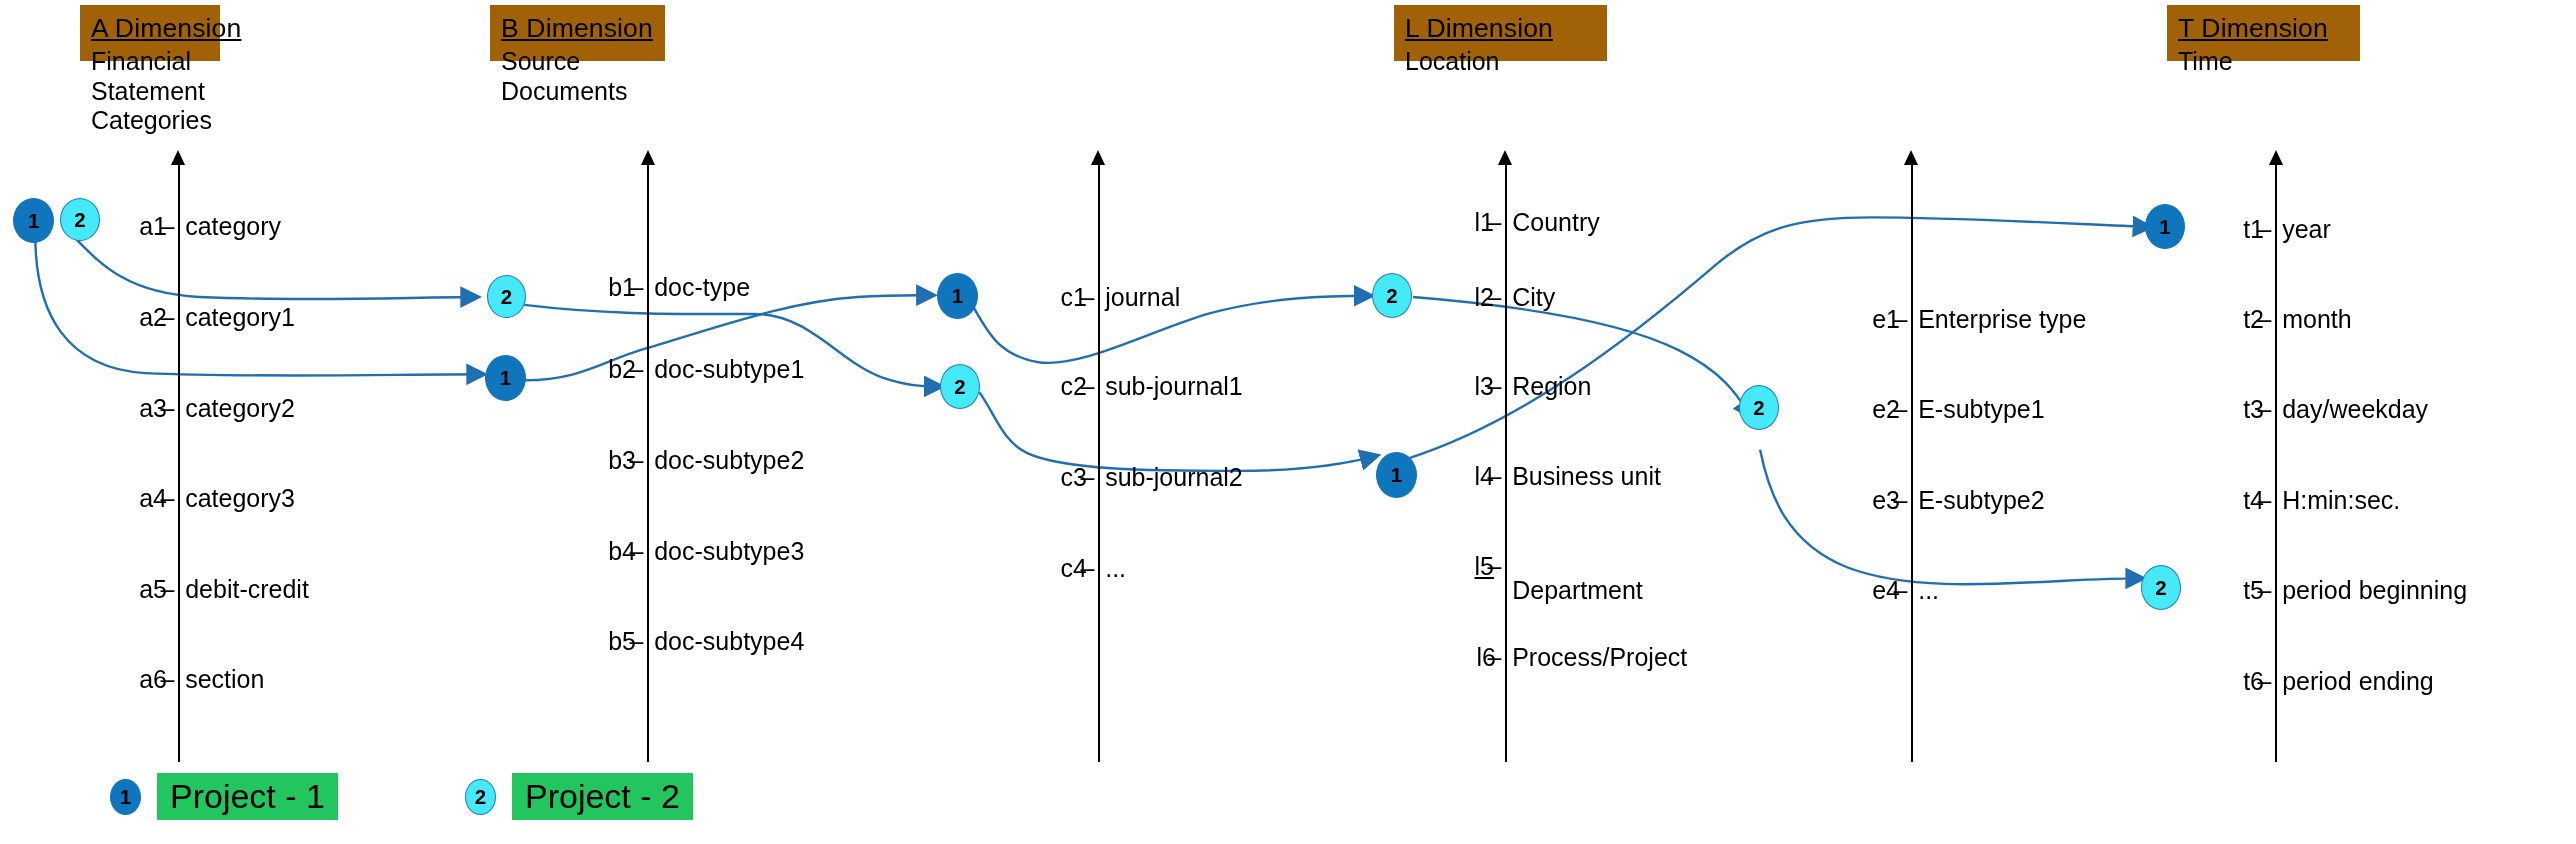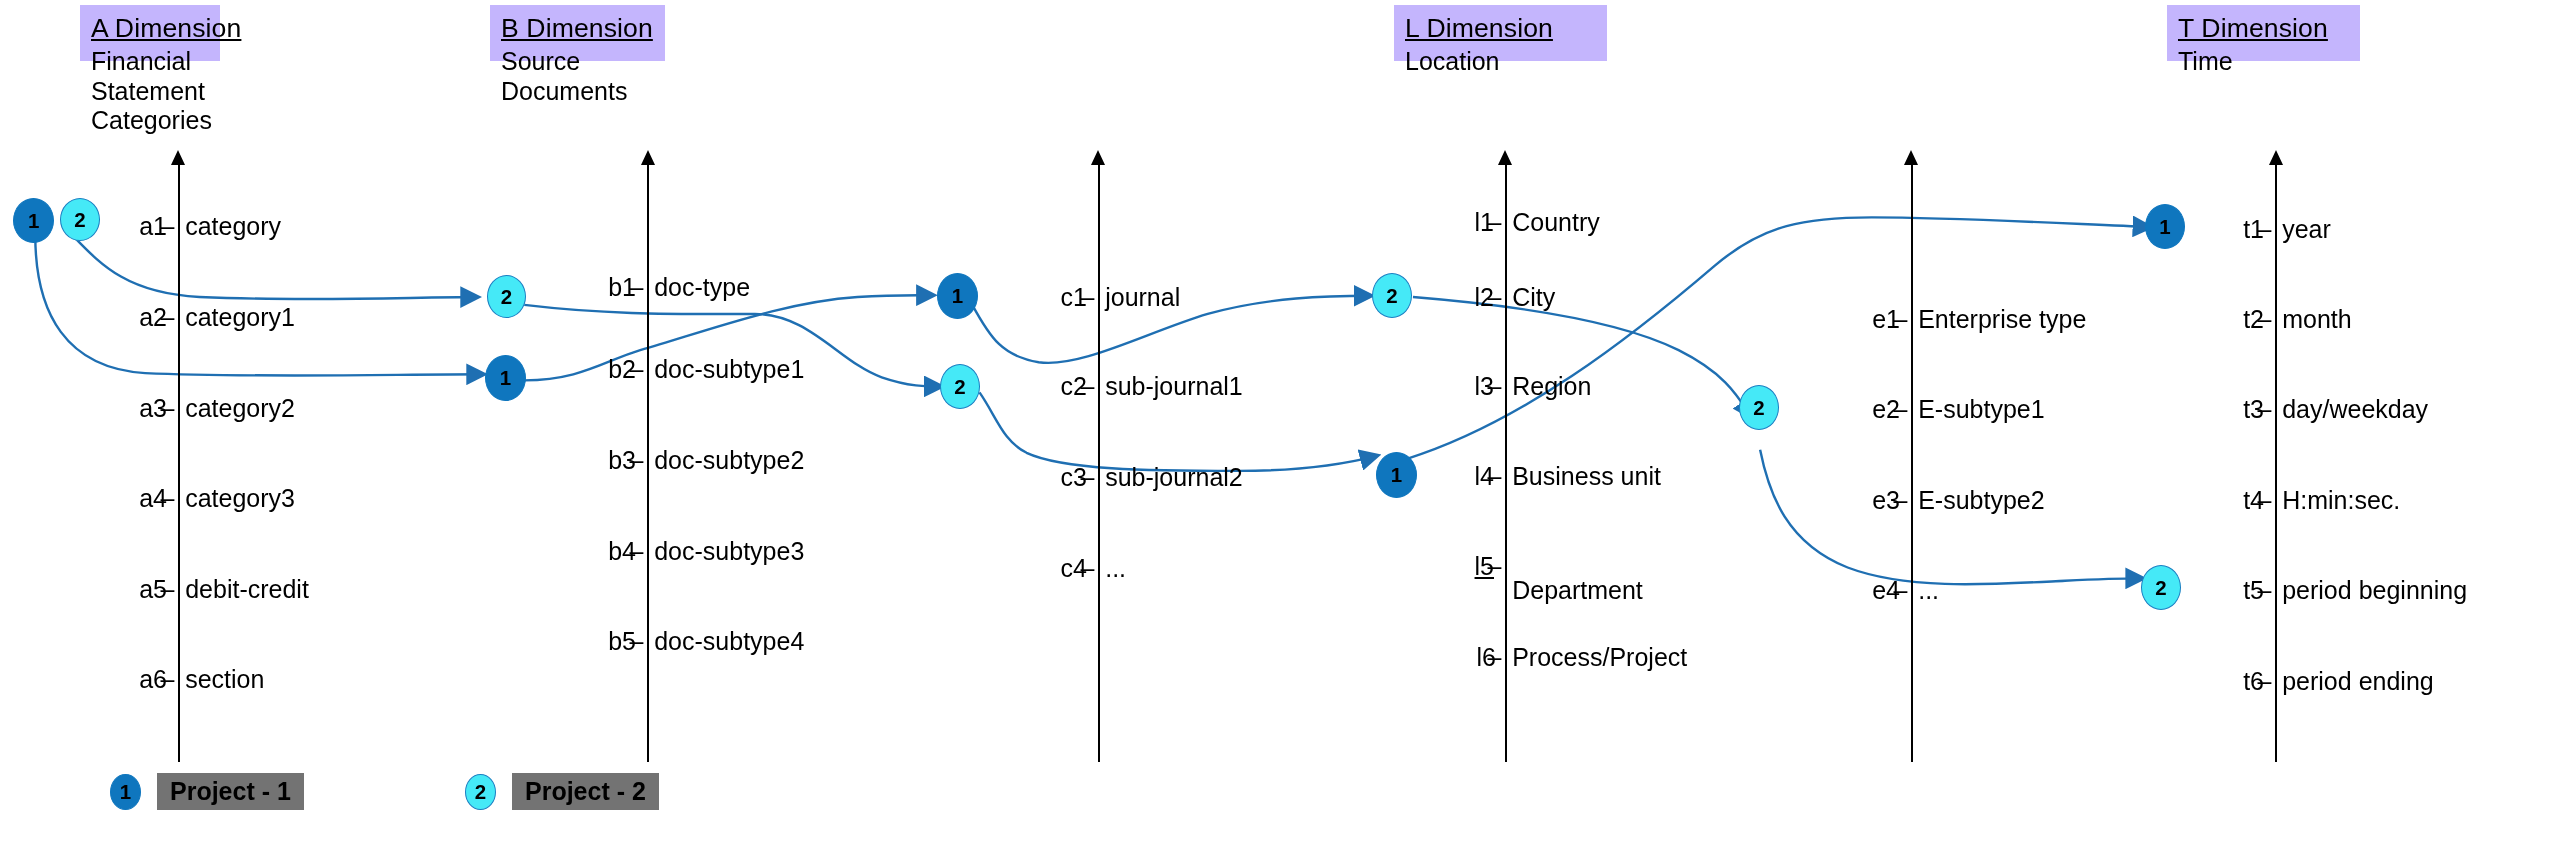--- a/index.html
+++ b/index.html
@@ -5,21 +5,21 @@
   html,body{margin:0;padding:0;background:#ffffff;}
   body{
     width:2576px;height:844px;position:relative;overflow:hidden;
     font-family:"Liberation Sans","DejaVu Sans",sans-serif;
     color:#000000;
   }
   #stage{position:absolute;inset:0;width:2576px;height:844px;}
 
   
   .dim-header{
-    position:absolute;background:#c4b5fd;box-sizing:border-box;
+    position:absolute;background:#a16207;box-sizing:border-box;
     padding:8.5px 11px 6px 11px;line-height:1.18;
   }
   .dim-header .dim-title{
     font-size:26.6px;text-decoration:underline;white-space:nowrap;display:block;
     letter-spacing:0.1px;
   }
   .dim-header .dim-sub{
     font-size:25px;display:block;white-space:pre-line;margin-top:2.4px;
   }
 
@@ -49,21 +49,21 @@
   
   .legend-item{position:absolute;display:flex;align-items:center;}
   .legend-badge{
     width:31px;height:36px;border-radius:50%;
     display:flex;align-items:center;justify-content:center;
     font-size:20.5px;font-weight:bold;color:#000;box-sizing:border-box;
   }
   .legend-badge.p1{background:#0F76BE;border:1.2px solid #0F76BE;}
   .legend-badge.p2{background:#45E9F7;border:1.2px solid #1B7EC2;}
   .legend-label{
-    background:#737373;font-size:25px;font-weight:bold;
+    background:#22c55e;font-size:34px;font-weight:normal;
     padding:3.6px 13.3px 4.8px 13.3px;margin-left:15.7px;white-space:nowrap;
   }
 
   svg.flow{position:absolute;left:0;top:0;width:2576px;height:844px;overflow:visible;pointer-events:none;}
 </style>
 </head>
 <body>
 
 <div id="stage">
 

